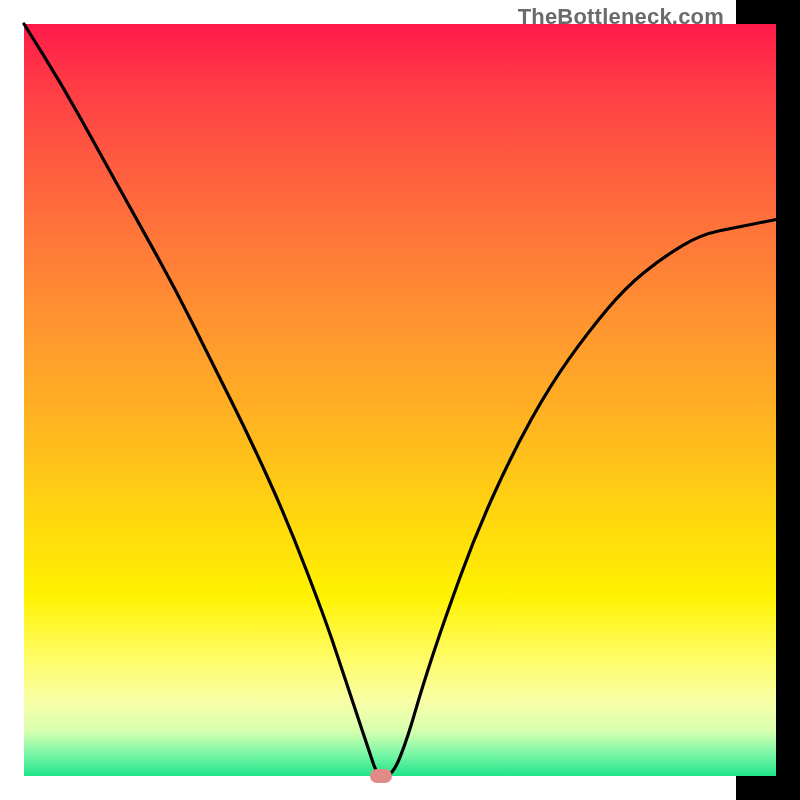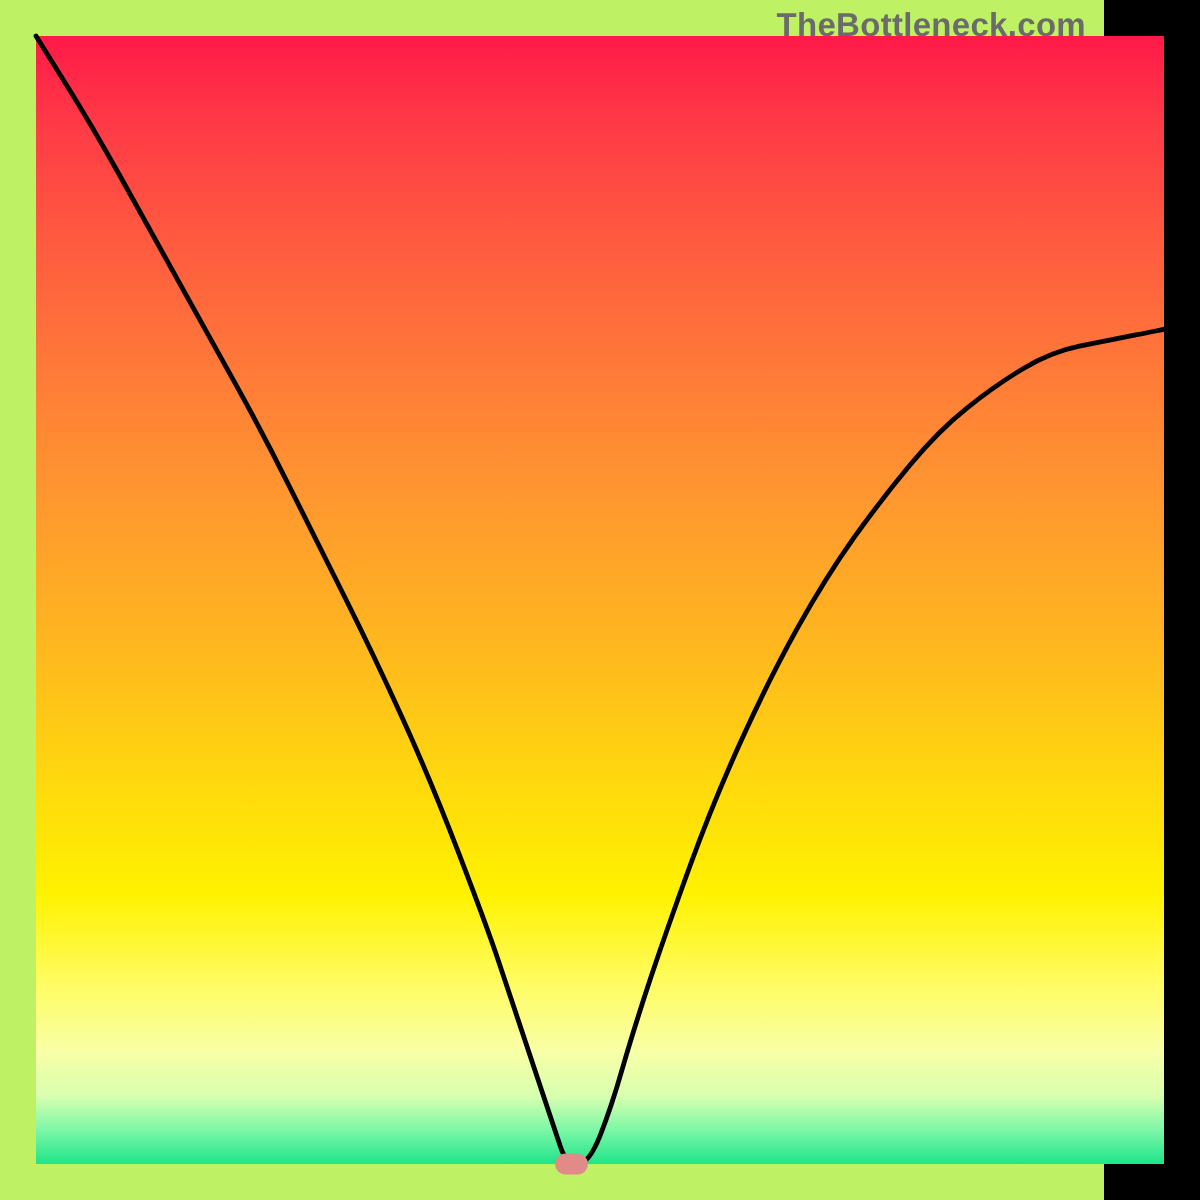--- a/index.html
+++ b/index.html
@@ -8,21 +8,21 @@
     width: 800px;
     height: 800px;
     background: #000;
     font-family: Arial, Helvetica, sans-serif;
     overflow: hidden;
   }
   .outer {
     position: relative;
     width: 736px;
     height: 800px;
-    background: #bef264;
+    background: #ffffff;
   }
   .watermark {
     position: absolute;
     top: 4px;
     right: 12px;
     color: #6b6b6b;
     font-size: 22px;
     font-weight: 600;
     letter-spacing: 0.2px;
     user-select: none;

